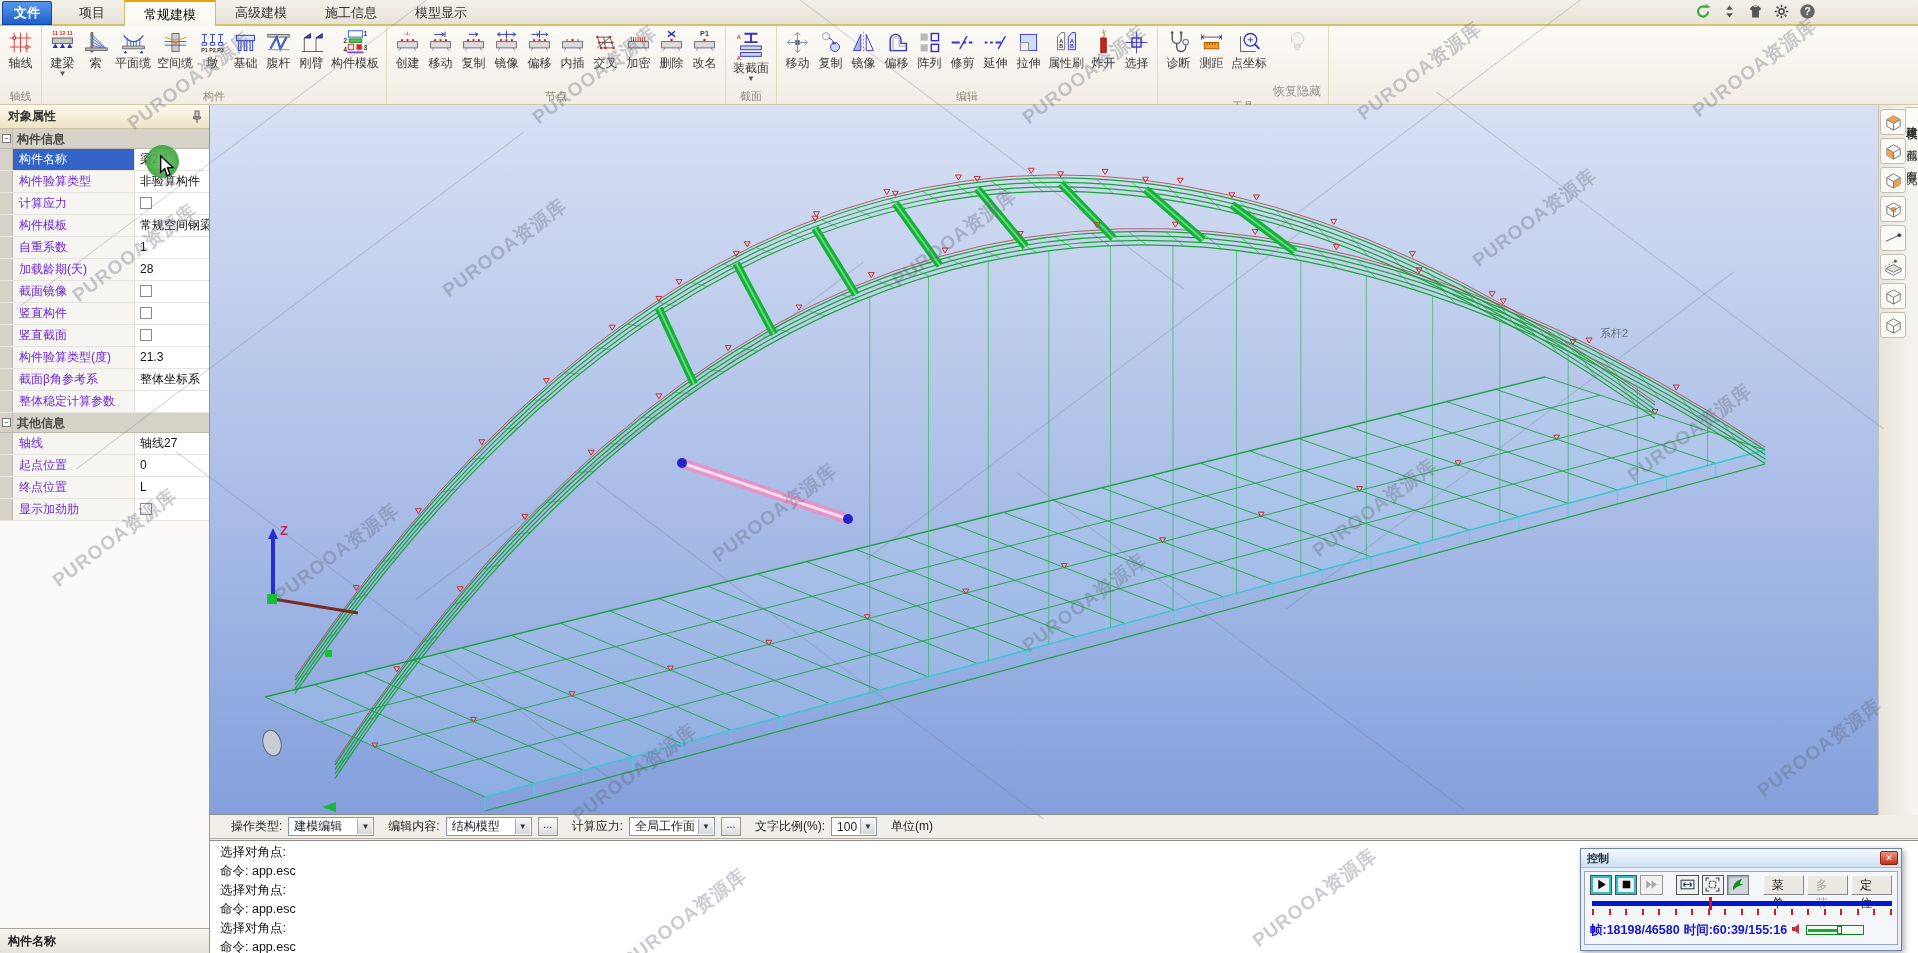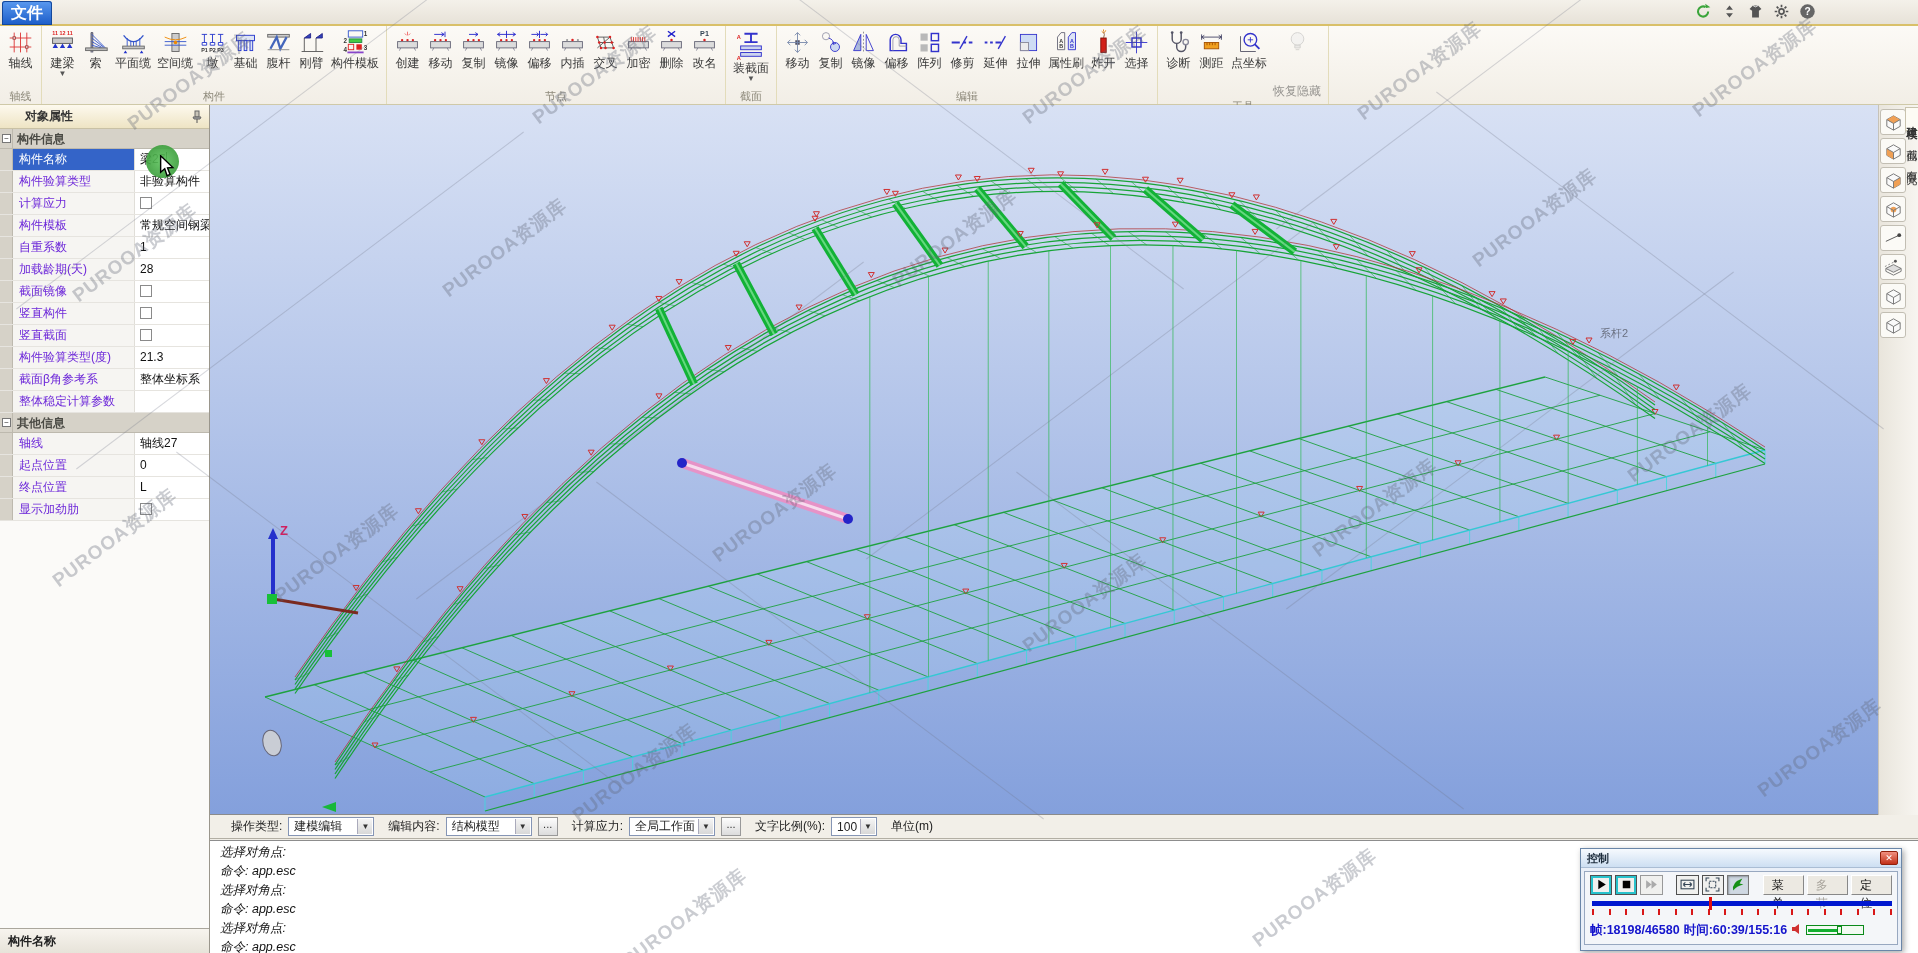--- a/index.html
+++ b/index.html
@@ -1,42 +1,42 @@
 <!DOCTYPE html>
 <html><head>
 <meta charset="utf-8">
 <style>
   html,body{margin:0;padding:0;background:#444;}
   *{box-sizing:border-box;font-family:"Liberation Sans","DejaVu Sans",sans-serif;}
   .app{position:relative;width:1918px;height:953px;background:#f0ede6;overflow:hidden;}
 
   
   .tabbar{position:absolute;left:0;top:0;width:1918px;height:26px;background:linear-gradient(#f4f1ea,#e7e2d8);border-bottom:2px solid #d9c069;}
-  .filebtn{position:absolute;left:2px;top:1px;width:50px;height:24px;border-radius:3px 3px 0 0;background:linear-gradient(#5a9af0,#1b5cc8);color:#fff;font-size:16px;font-weight:bold;text-align:center;line-height:24px;box-shadow:inset 0 0 0 1px #14489c;}
+  .filebtn{position:absolute;left:2px;top:1px;width:50px;height:24px;border-radius:3px 3px 0 0;background:linear-gradient(#5a9af0,#1b5cc8);color:#fff;font-size:13px;font-weight:bold;text-align:center;line-height:24px;box-shadow:inset 0 0 0 1px #14489c;}
   .tabstrip{position:absolute;left:60px;top:0;height:26px;display:flex;}
   .tab{padding:0 19px;line-height:25px;font-size:13px;color:#333;cursor:default;}
   .tab.active{background:linear-gradient(#fffdf8,#faf7f0);border:1px solid #cdbd72;border-bottom:none;border-top:2px solid #e8a30a;color:#000;}
   .winicons{position:absolute;right:102px;top:3px;display:flex;gap:9px;align-items:center;}
   .winicons .wicon svg{width:17px;height:17px;display:block;}
 
   
   .ribbon{position:absolute;left:0;top:26px;width:1918px;height:79px;background:linear-gradient(#fcfaf6,#f2eee6);border-bottom:1px solid #cfc9a8;display:flex;}
   .rgroup{display:flex;flex-direction:column;border-right:1px solid #e3dcba;padding:0 2px;}
   .rbtns{display:flex;flex:1;align-items:flex-start;padding:2px 2px 0;}
   .rlabel{text-align:center;font-size:11px;color:#8d897a;height:15px;line-height:14px;}
   .rbtn{display:flex;flex-direction:column;align-items:center;padding:1px 3px;min-width:33px;border-radius:2px;}
   .rbtn .icon svg{width:27px;height:27px;display:block;}
   .rbtn .blabel{font-size:12px;color:#3a3a3a;white-space:nowrap;line-height:14px;}
   .rbtn .dd{font-size:8px;color:#555;line-height:7px;}
   .rbtn.disabled{opacity:.5;gap:28px;}
   .rbtn.big .icon svg{width:34px;height:32px;}
 
   
   .lpanel{position:absolute;left:0;top:105px;width:210px;height:848px;background:#fbfaf8;border-right:1px solid #9a968c;}
-  .lp-title{height:24px;background:linear-gradient(#fdf9ee,#eee4c4);border-bottom:1px solid #c9c1a5;font-size:12px;font-weight:bold;color:#333;line-height:23px;padding-left:25px;position:relative;}
+  .lp-title{height:24px;background:linear-gradient(#fdf9ee,#eee4c4);border-bottom:1px solid #c9c1a5;font-size:12px;font-weight:bold;color:#333;line-height:23px;padding-left:8px;position:relative;}
   .lp-pin{position:absolute;right:6px;top:4px;}
   .pgrid{position:absolute;left:0;top:24px;width:209px;}
   .prow{display:flex;height:22px;border-bottom:1px solid #e6e4df;background:#fff;}
   .gut{width:13px;background:#d6d2c8;border-right:1px solid #bdb9ae;flex:none;position:relative;}
   .psec{display:flex;height:20px;background:#d6d2c8;border-bottom:1px solid #bdb9ae;}
   .psec .sectitle{font-size:12px;font-weight:bold;color:#4a4a44;line-height:20px;padding-left:4px;}
   .collapse{position:absolute;left:2px;top:5px;width:9px;height:9px;border:1px solid #777;background:#fff;font-size:8px;line-height:7px;text-align:center;color:#333;}
   .plabel{width:122px;flex:none;font-size:12px;color:#6d28d9;line-height:21px;padding-left:6px;border-right:1px solid #e0ded8;background:#f6f5f2;overflow:hidden;white-space:nowrap;}
   .pvalue{flex:1;font-size:12px;color:#111;line-height:21px;padding-left:5px;background:#fff;overflow:hidden;white-space:nowrap;}
   .prow.sel .plabel{background:#3464c8;color:#fff;}
@@ -58,21 +58,21 @@
   .vtab.active{background:#fdfbf4;border:1px solid #c9c3ae;border-right:none;font-weight:bold;}
 
   
   .statusbar{position:absolute;left:210px;top:815px;width:1708px;height:24px;background:#f2efe8;border-bottom:1px solid #b3afa4;display:flex;align-items:center;padding-left:13px;gap:6px;font-size:12px;color:#222;}
   .sb-select{display:flex;align-items:center;height:19px;background:#fff;border:1px solid #8595b5;min-width:86px;padding-left:5px;position:relative;}
   .sb-select .arr{position:absolute;right:1px;top:1px;width:15px;height:15px;background:linear-gradient(#f4f4f4,#d8d8d8);border-left:1px solid #aab;font-size:8px;color:#333;text-align:center;line-height:15px;}
   .sb-more{width:20px;height:19px;background:linear-gradient(#fdfdfd,#dcdcdc);border:1px solid #999;font-size:11px;line-height:13px;text-align:center;color:#333;}
   .sb-label{margin-left:8px;}
 
   
-  .logarea{position:absolute;left:210px;top:840px;width:1708px;height:113px;background:#fff;border-top:1px solid #8d8d8d;padding:2px 10px;overflow:hidden;font-style:italic;}
+  .logarea{position:absolute;left:210px;top:840px;width:1708px;height:113px;background:#fff;border-top:1px solid #8d8d8d;padding:2px 10px;overflow:hidden;}
   .logline{font-size:12.5px;color:#111;line-height:19px;white-space:pre;}
 
   
   .ctlpanel{position:absolute;left:1580px;top:848px;width:322px;height:103px;background:#e9eff8;border:1px solid #6a86a8;box-shadow:2px 2px 6px rgba(0,0,0,.35);z-index:60;}
   .ctl-title{height:19px;background:linear-gradient(#f6fafe,#cddff2);border-bottom:1px solid #aabdd4;font-size:11px;font-weight:bold;color:#1a2a3a;line-height:18px;padding-left:6px;position:relative;}
   .ctl-close{position:absolute;right:3px;top:2px;width:18px;height:14px;background:linear-gradient(#f09080,#c23018);border:1px solid #90200c;border-radius:2px;color:#fff;font-size:9px;font-weight:bold;text-align:center;line-height:13px;}
   .ctl-body{margin:3px;border:1px solid #98a8c0;background:#f4f6f9;height:74px;padding:3px 5px;}
   .ctl-row1{display:flex;gap:3px;align-items:center;}
   .ctl-btn{width:23px;height:20px;background:#f0f0ee;border:1px solid #505050;font-size:10px;text-align:center;line-height:18px;color:#000;position:relative;}
   .ctl-btn.cyan{box-shadow:inset 0 0 0 2px #28c2cc;}
@@ -102,20 +102,27 @@
   .clickfx{position:absolute;left:146px;top:145px;width:33px;height:33px;border-radius:50%;background:radial-gradient(#63c763,#2e8f2e);opacity:.92;z-index:90;}
   .cursor{position:absolute;left:159px;top:155px;z-index:91;}
 </style>
 </head>
 <body>
 
 <div class="app">
 
   <div class="tabbar">
     <div class="filebtn">文件</div>
+    <div class="tabstrip">
+        <div class="tab">项目</div>
+        <div class="tab active">常规建模</div>
+        <div class="tab">高级建模</div>
+        <div class="tab">施工信息</div>
+        <div class="tab">模型显示</div>
+      </div>
     <div class="winicons">
         <span class="wicon">
           <svg viewBox="0 0 20 20">
             <path d="M15.5 10 a6 6 0 1 1 -3 -5.2" fill="none" stroke="#3aa53a" stroke-width="2.4"></path>
             <path d="M12 1 l1 5 5 -1 z" fill="#3aa53a"></path>
           </svg>
         </span>
         <span class="wicon">
           <svg viewBox="0 0 20 20">
             <path d="M10 3 l4 5 h-8 z M10 17 l4 -5 h-8 z" fill="#555"></path>

